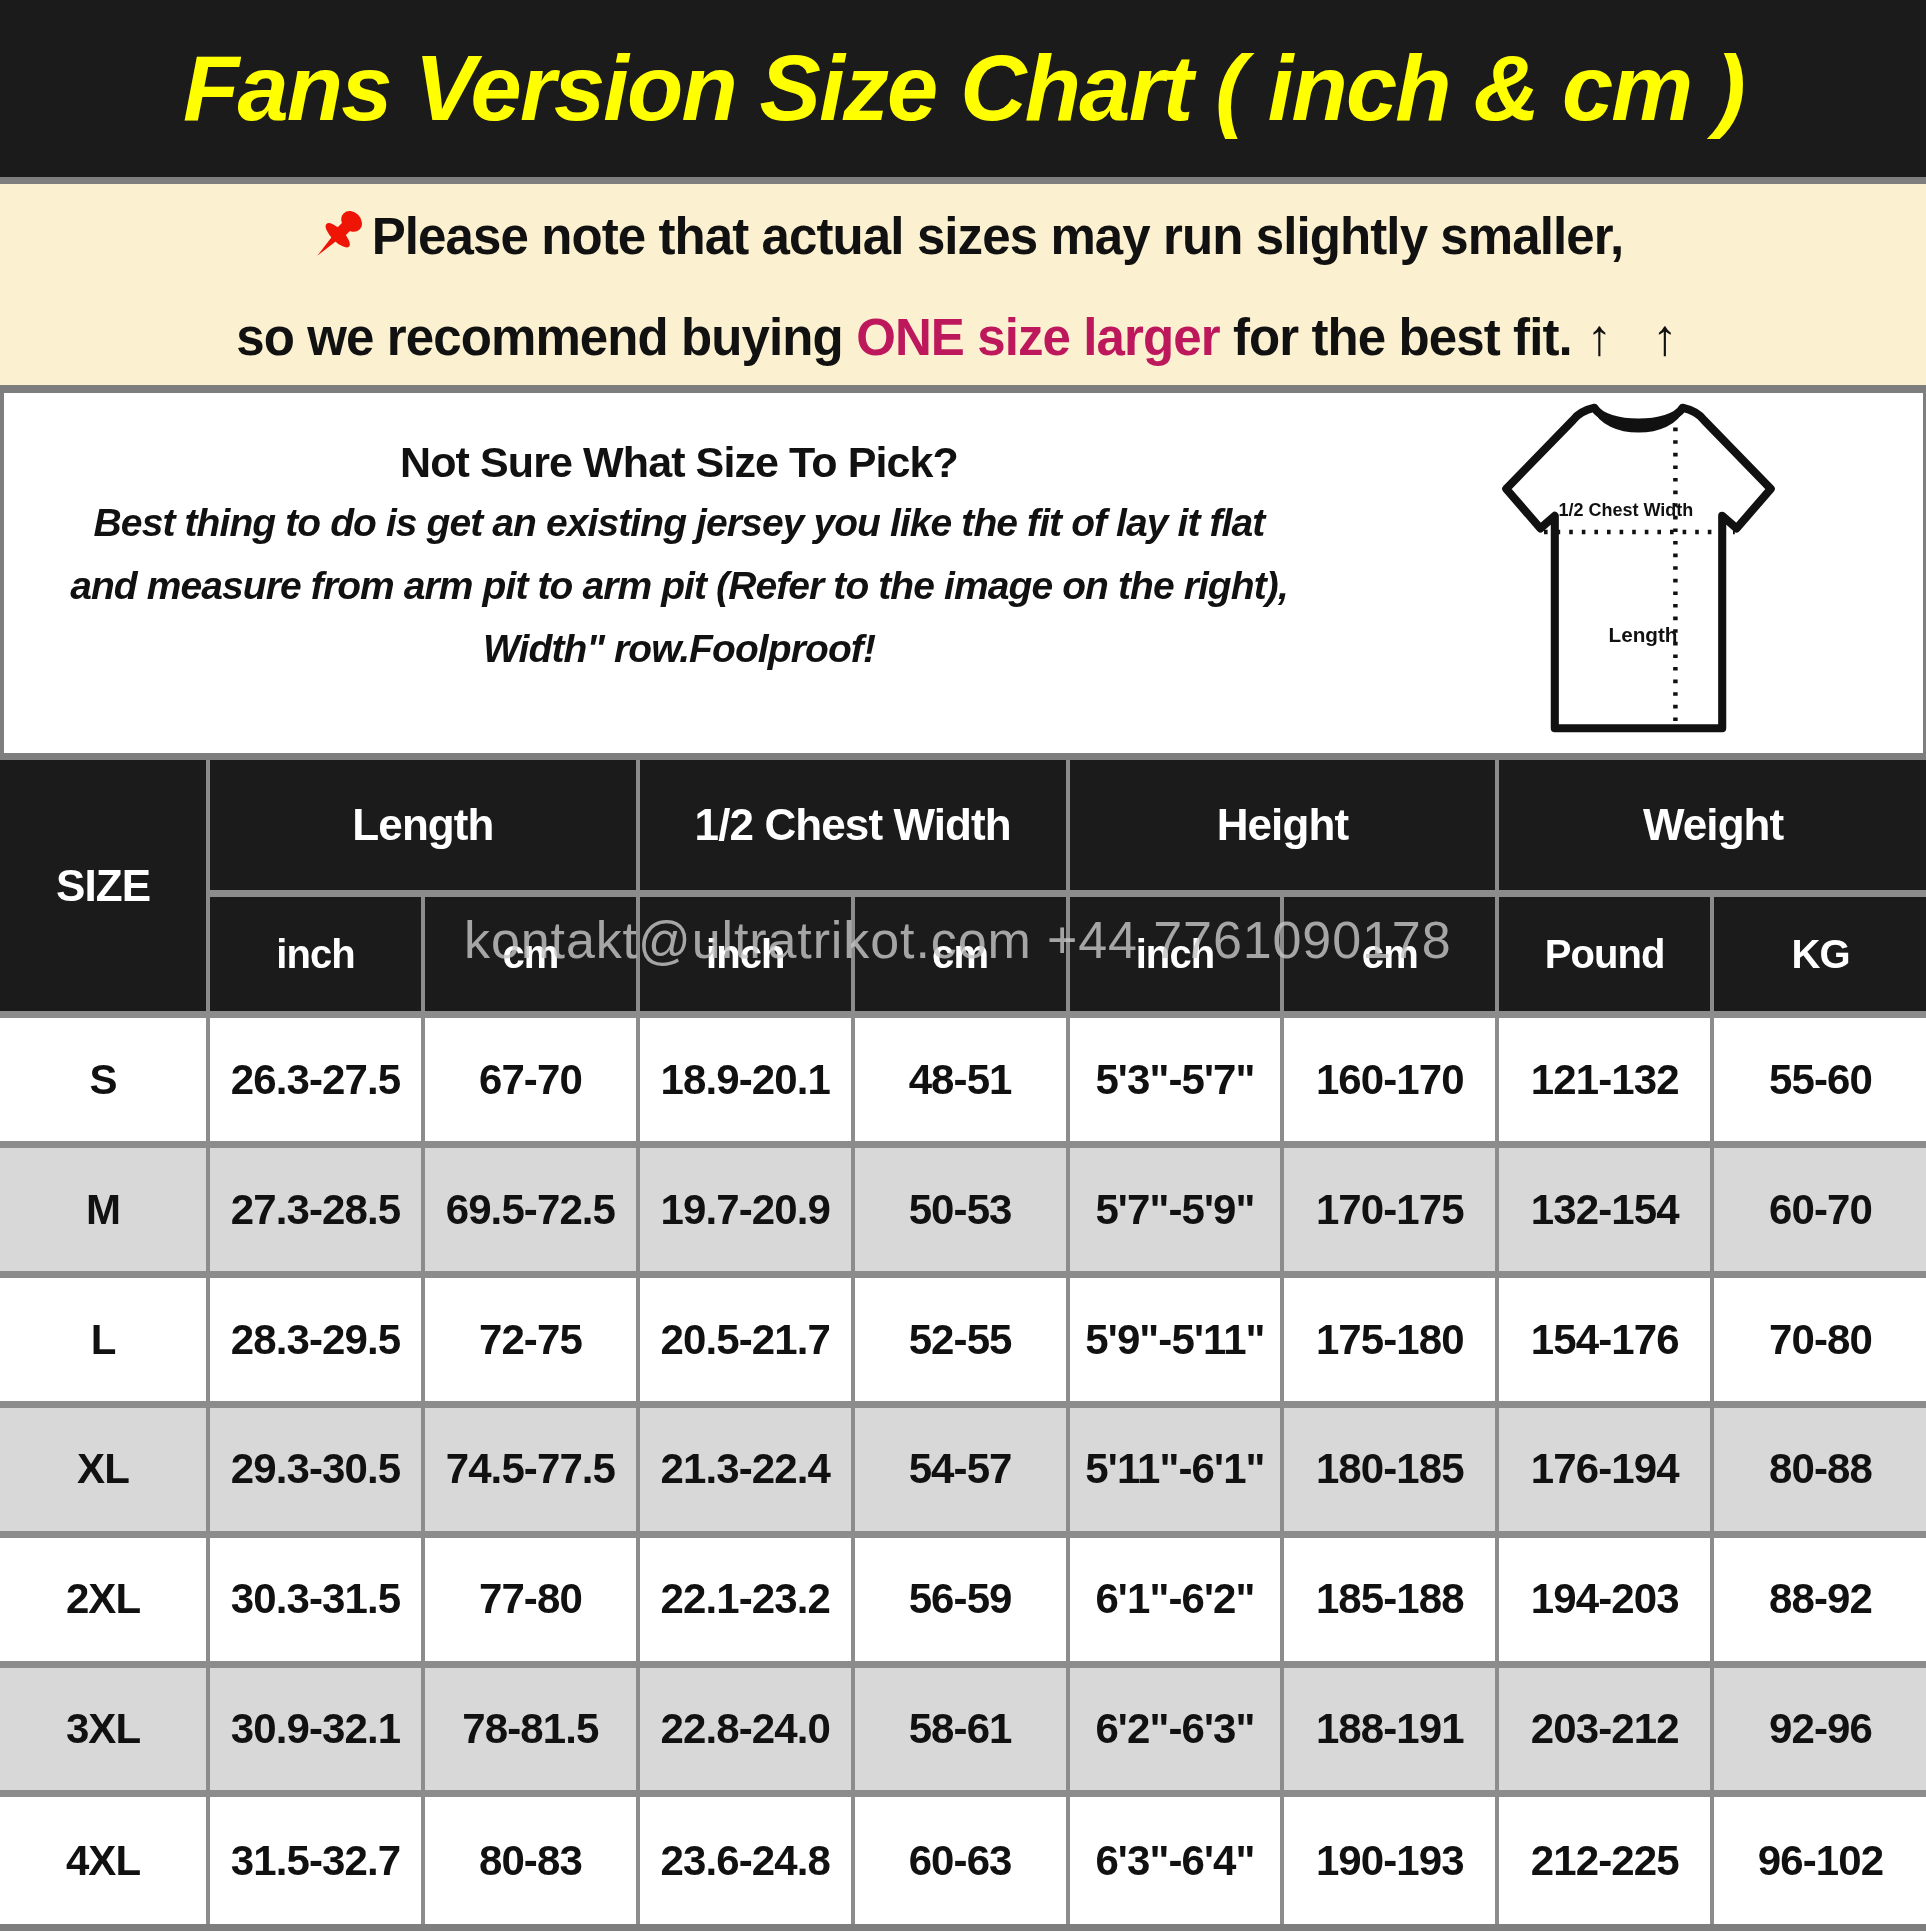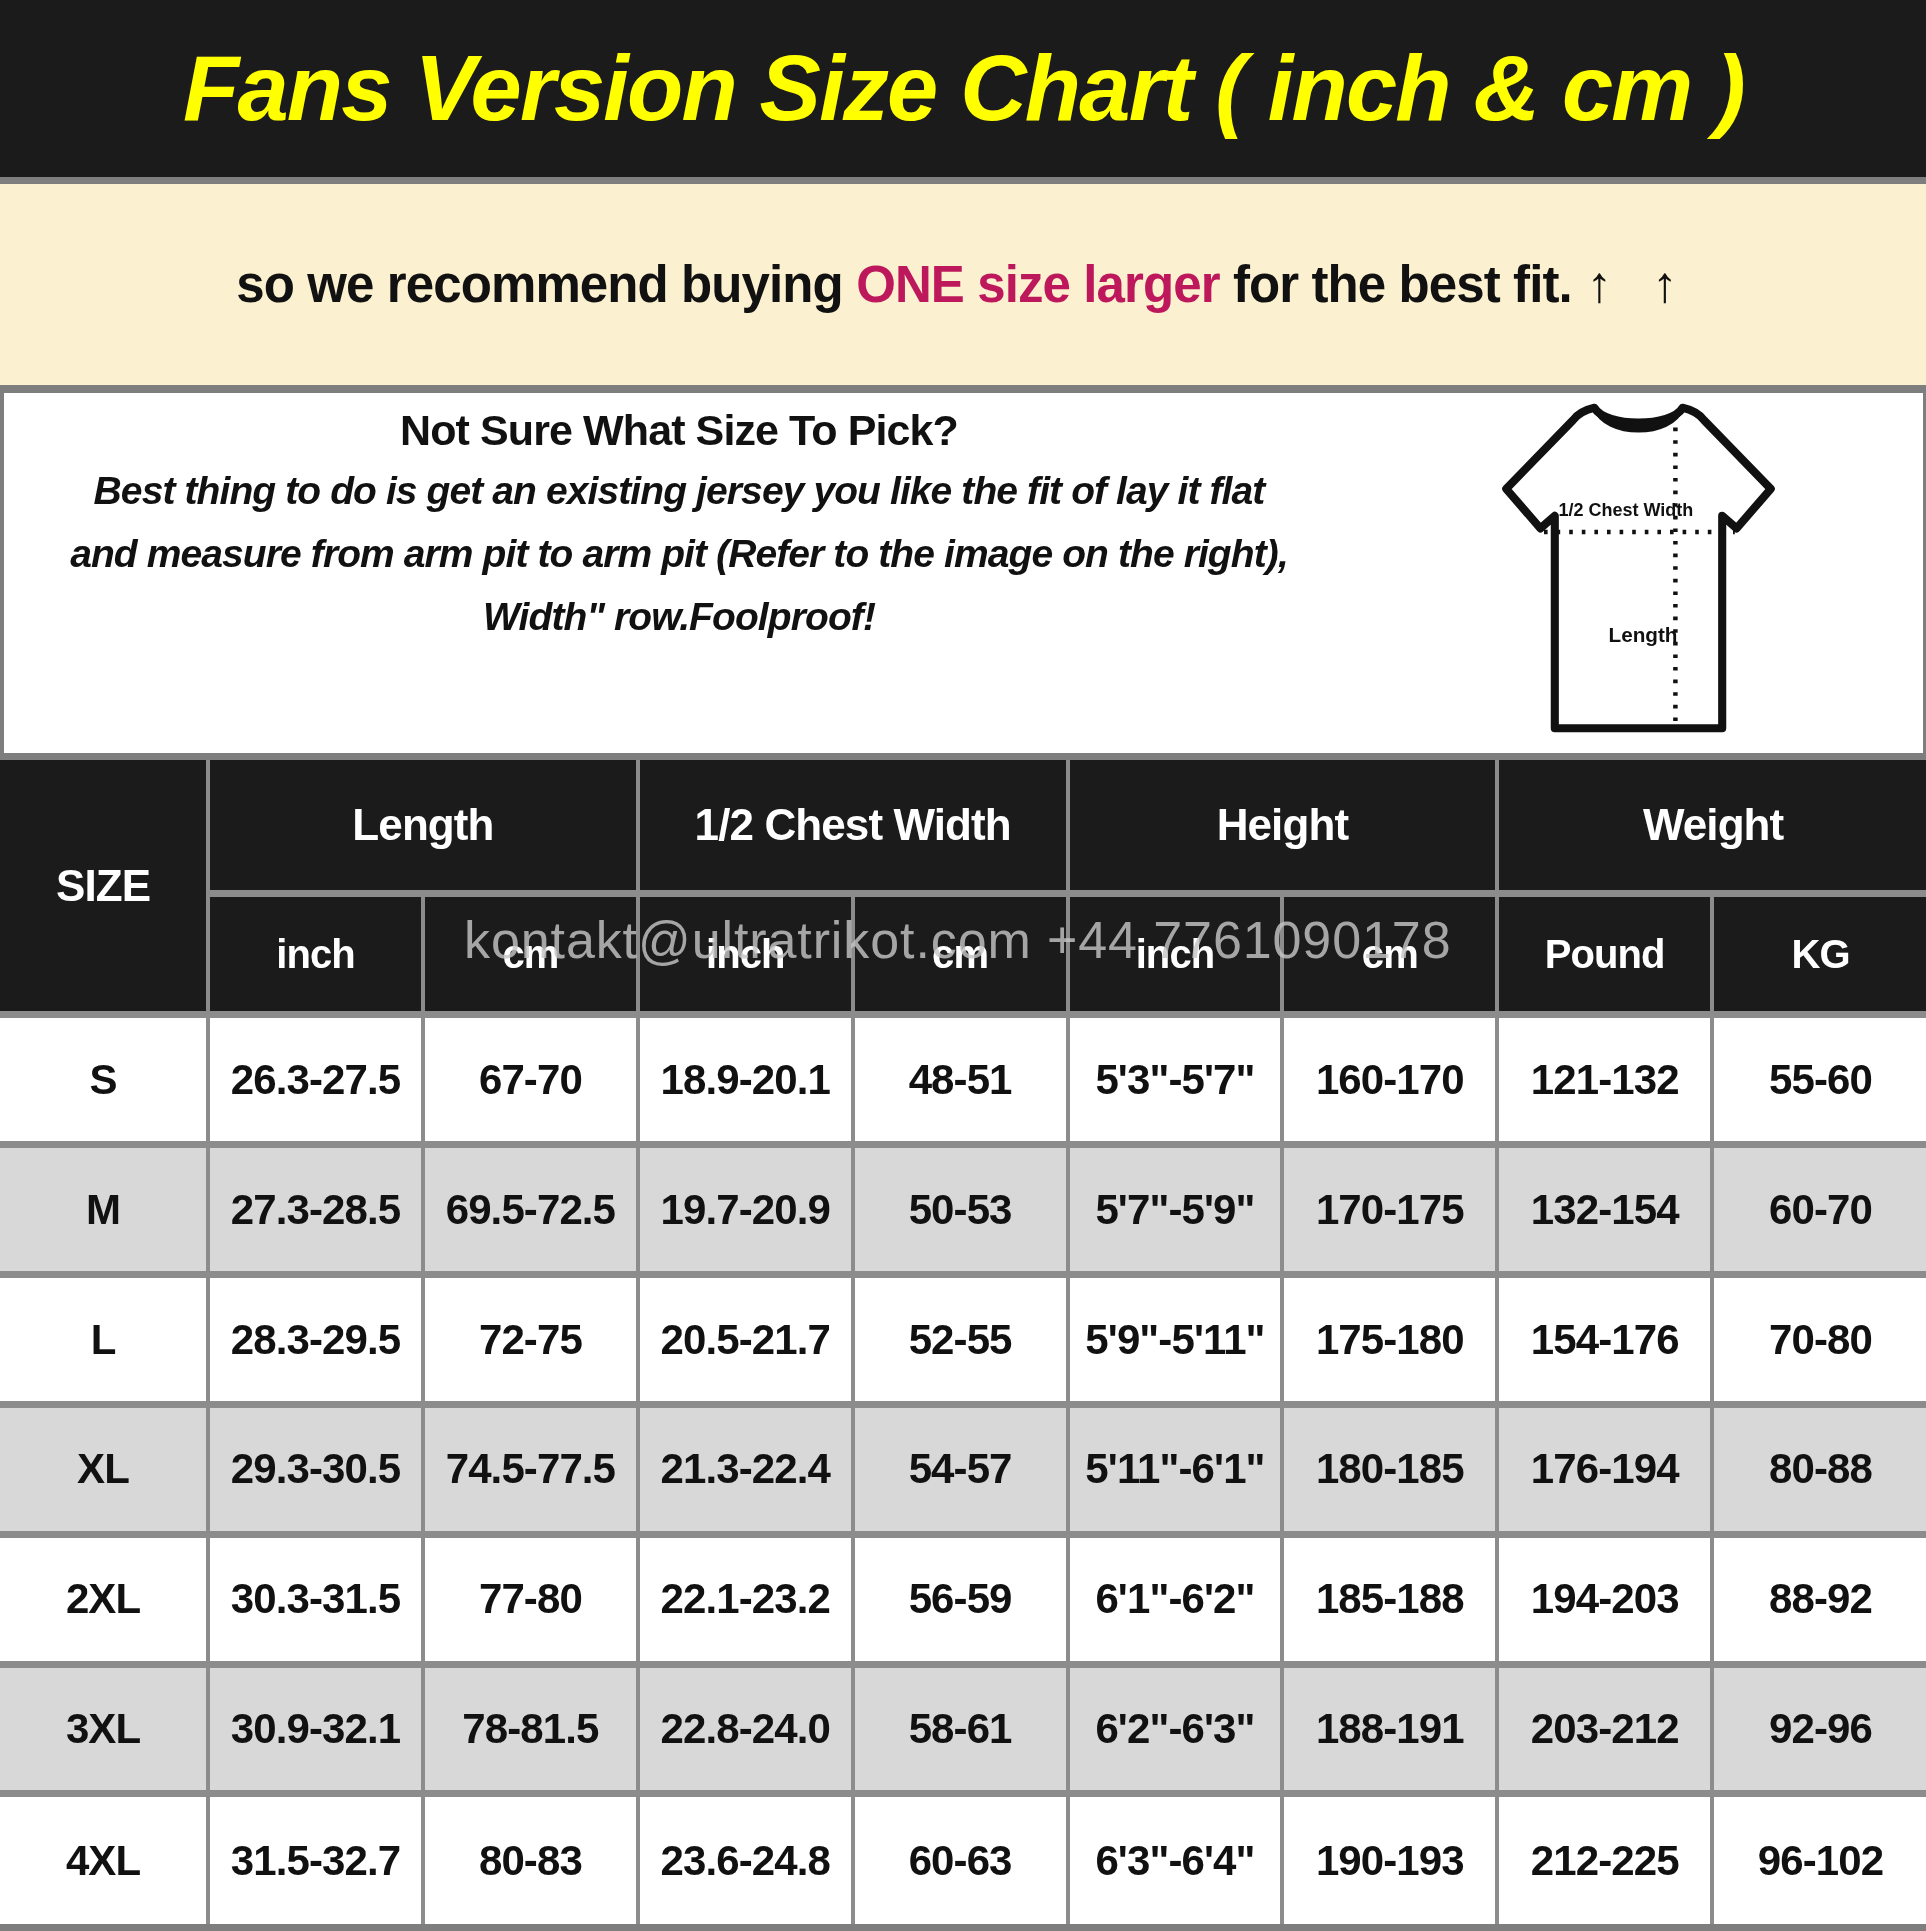--- a/index.html
+++ b/index.html
@@ -35,21 +35,21 @@
   .red { color:#be185d; }
   .arrows { margin-left:14.7px; letter-spacing:13px; font-weight:700; }
 
   
   .guide {
     height:360px; background:#fff;
     border-left:4.6px solid #7e7e7e; border-right:4.6px solid #7e7e7e;
     display:flex;
   }
   .guide-text {
-    flex:1 1 auto; padding-top:6px; text-align:center;
+    flex:1 1 auto; padding-top:38px; text-align:center;
     font-weight:700; letter-spacing:-0.9px;
   }
   .guide-text h2 { margin:7.3px 0 3.7px; font-size:43px; }
   .guide-text p  { margin:0; font-size:39px; line-height:1.62;font-style:italic; }
   .diagram {
     width:569px; flex:0 0 569px;
     display:flex; align-items:center; justify-content:center;
   }
   .diagram svg text { font-family:"Liberation Sans","DejaVu Sans",sans-serif; font-weight:700; fill:#111; }
 
@@ -85,20 +85,32 @@
 <body>
 
 <div class="page">
 
   <header class="banner">
     <h1>Fans Version Size Chart ( inch &amp; cm )</h1>
   </header>
   <div class="hr"></div>
 
   <section class="notice">
+    <p>
+      <span class="pin">
+        <svg width="66" height="66" viewBox="0 0 64 64">
+          <g transform="rotate(45 32 32)" fill="#ee1507">
+            <ellipse cx="32" cy="12" rx="11" ry="9"></ellipse>
+            <rect x="26.5" y="16" width="11" height="14"></rect>
+            <ellipse cx="32" cy="31" rx="15.5" ry="6"></ellipse>
+            <polygon points="32,59 29,36 35,36"></polygon>
+          </g>
+        </svg>
+      </span><span>Please note that actual sizes may run slightly smaller,</span>
+    </p>
     <p><span>so we recommend buying </span><span class="red">ONE size larger</span><span> for the best fit.</span><span class="arrows">↑ ↑</span></p>
   </section>
   <div class="hr"></div>
 
   <section class="guide">
     <div class="guide-text">
       <h2>Not Sure What Size To Pick?</h2>
       <p>Best thing to do is get an existing jersey you like the fit of lay it flat</p>
       <p>and measure from arm pit to arm pit (Refer to the image on the right),</p>
       <p>Width" row.Foolproof!</p>

